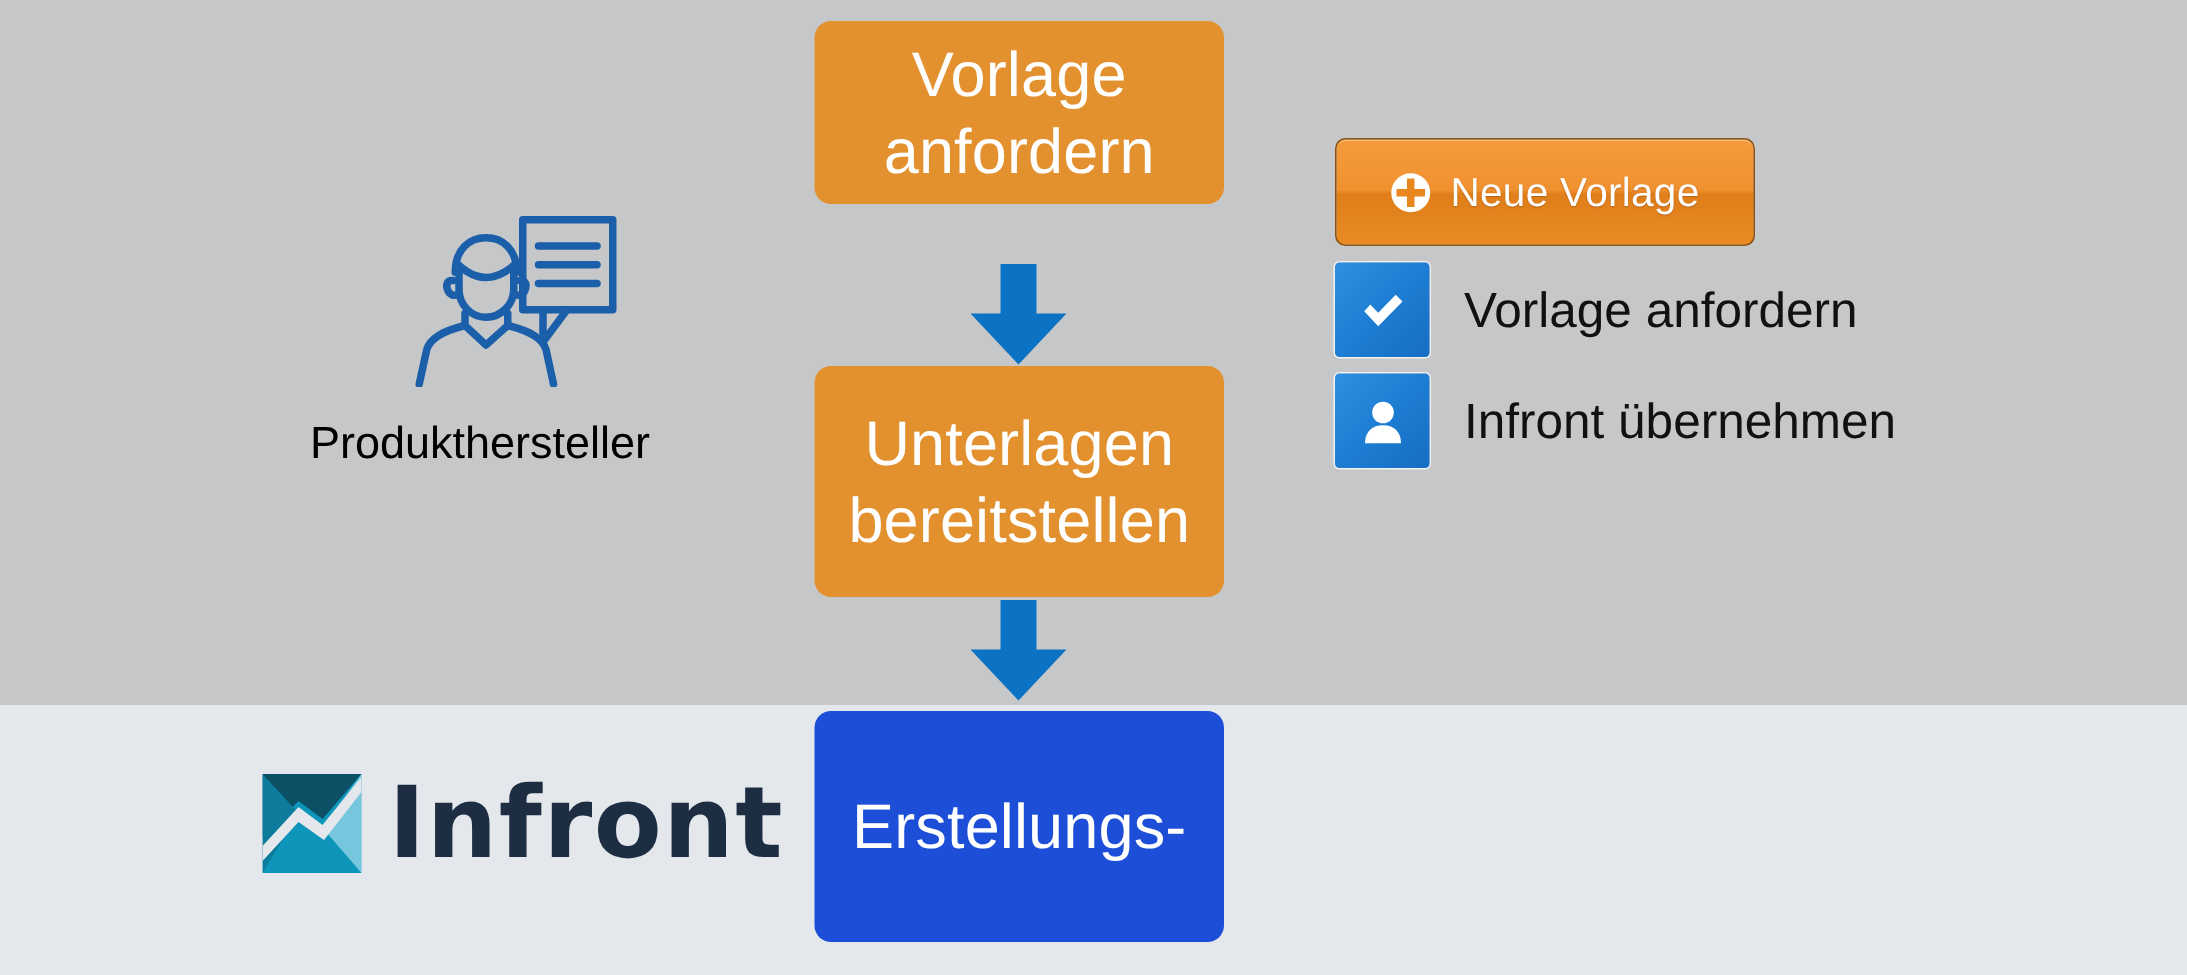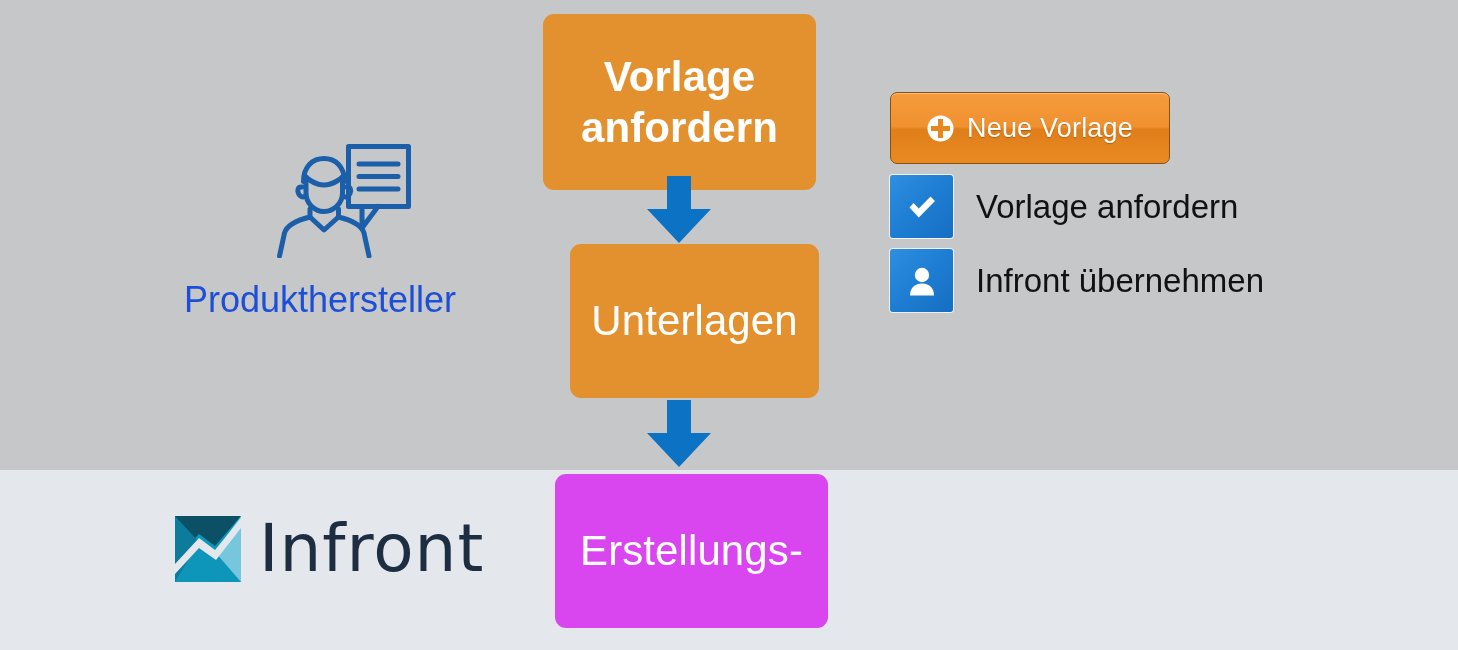--- a/index.html
+++ b/index.html
@@ -39,31 +39,30 @@
     text-align: center;
     border-radius: 11px;
     color: #ffffff;
     font-weight: 400;
     letter-spacing: 0.1px;
     line-height: 1.22;
     box-sizing: border-box;
   }
   .flow-box span { display: block; }
   .box-orange { background: #e3912f; }
-  .box-navy   { background: #d946ef; margin-left: 12px; }
+  .box-navy   { background: #1d4ed8; }
 
   #box-request {
     left: 543px; top: 14px;
-    width: 273px; height: 176px;
+    width: 273px; height: 122px;
     font-size: 42px;
-    font-weight: bold;
   }
   #box-provide {
-    left: 570px; top: 244px;
-    width: 249px; height: 154px;
+    left: 543px; top: 244px;
+    width: 273px; height: 154px;
     font-size: 42px;
   }
   #box-creation {
     left: 543px; top: 474px;
     width: 273px; height: 154px;
     font-size: 42px;
   }
 
   
   .arrow-down {
@@ -75,22 +74,22 @@
   #persona {
     position: absolute;
     left: 272px; top: 140px;
     width: 142px; height: 118px;
   }
   #persona-label {
     position: absolute;
     left: 120px; top: 279px;
     width: 400px;
     text-align: center;
-    font-size: 36px;
-    color: #1d4ed8;
+    font-size: 30px;
+    color: #000000;
     white-space: nowrap;
   }
 
   
   #panel {
     position: absolute;
     left: 890px; top: 92px;
     width: 460px;
   }
   #btn-new-template {
@@ -146,21 +145,21 @@
     left: 175px; top: 516px;
     display: flex;
     align-items: center;
   }
   #logo-mark { width: 66px; height: 66px; display: block; }
   #logo-word {
     margin-left: 18px;
     font-size: 66px;
     line-height: 1;
     color: #1d2e42;
-    font-weight: 400;
+    font-weight: 700;
     letter-spacing: 1px;
     font-family: "DejaVu Sans", sans-serif;
   }
 </style>
 </head>
 <body>
 
 <div id="canvas">
 
   <div class="band-top"></div>
@@ -192,20 +191,21 @@
     </div>
   </div>
 
   <svg class="arrow-down" style="left:646px; top:176px;" viewBox="0 0 66 68">
     <path d="M21 0 H45 V33 H65 L33 67 L1 33 H21 Z" fill="#0b72c4"></path>
   </svg>
 
   <div class="flow-box box-orange" id="box-provide">
     <div>
       <span>Unterlagen</span>
+      <span>bereitstellen</span>
     </div>
   </div>
 
   <svg class="arrow-down" style="left:646px; top:400px;" viewBox="0 0 66 68">
     <path d="M21 0 H45 V33 H65 L33 67 L1 33 H21 Z" fill="#0b72c4"></path>
   </svg>
 
   <div class="flow-box box-navy" id="box-creation">
     <div>
       <span>Erstellungs-</span>

